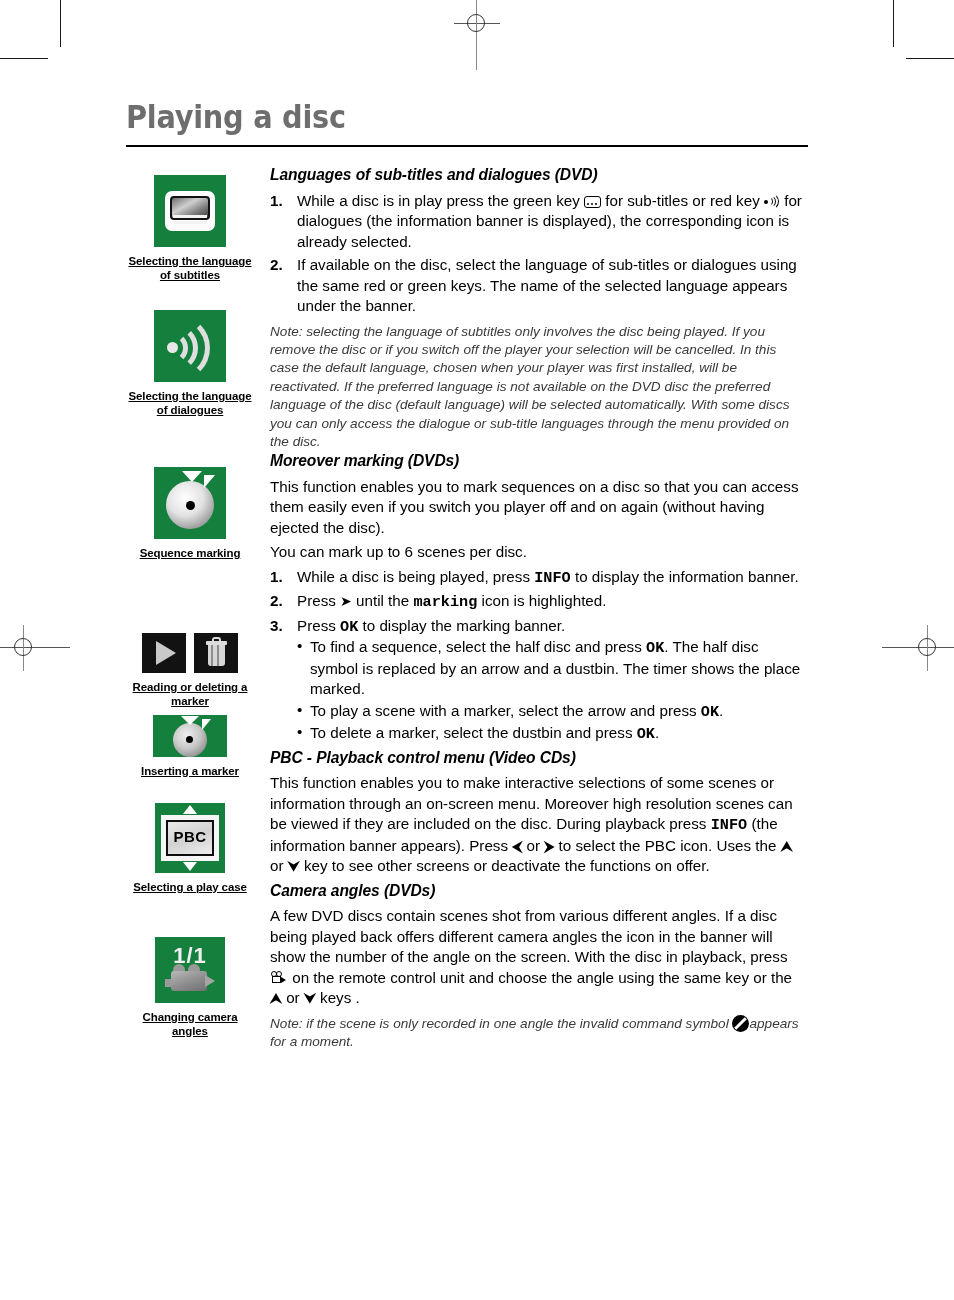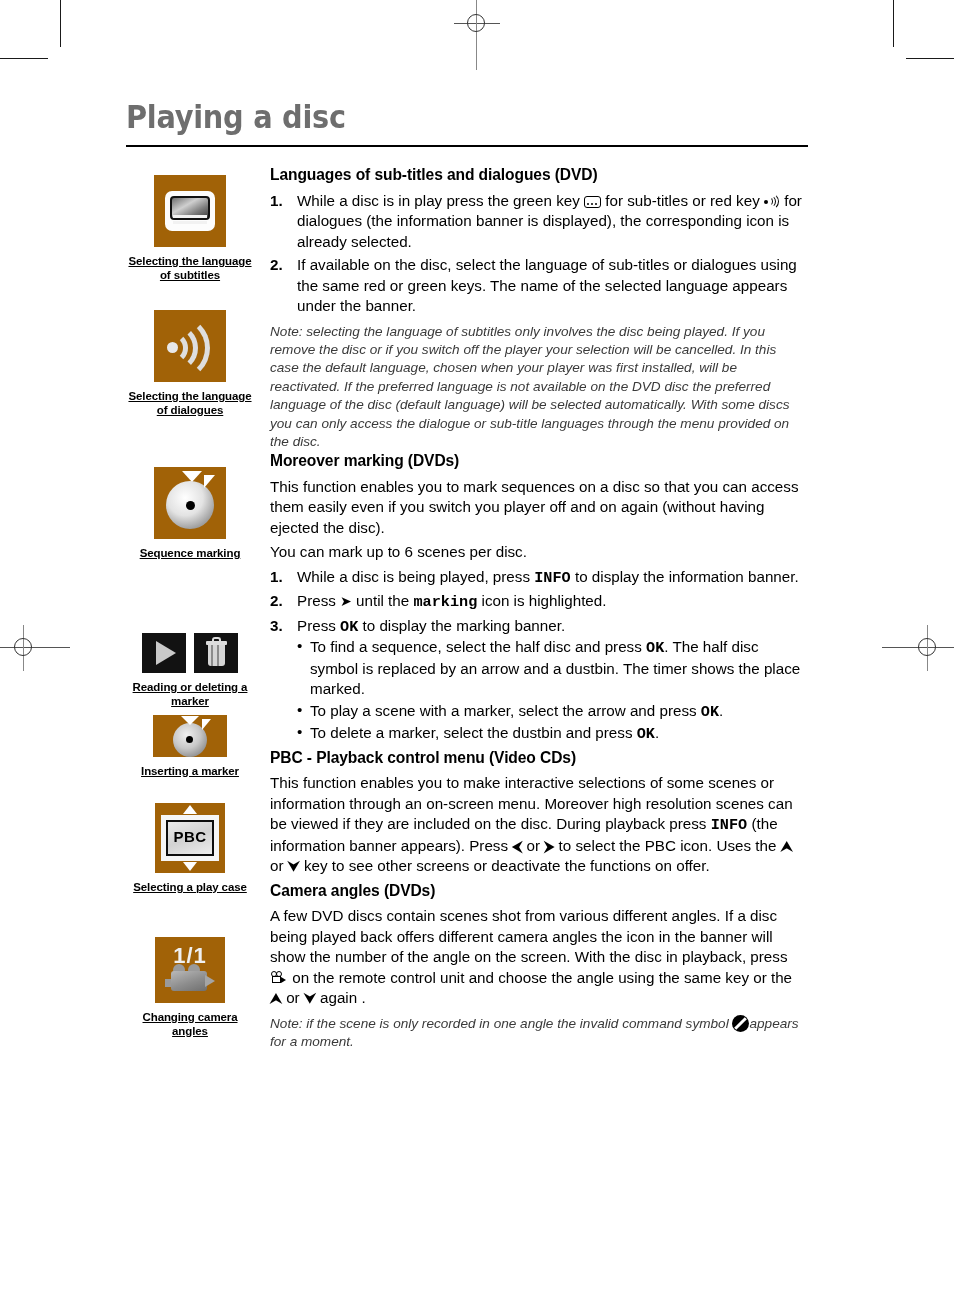--- a/index.html
+++ b/index.html
@@ -99,21 +99,21 @@
     font-size: 11.5px;
     font-weight: bold;
     line-height: 13.5px;
     margin-top: 4px;
     color: #000;
     letter-spacing: -0.1px;
   }
   .icon-art {
     display: inline-block;
     position: relative;
-    background: #a16207;
+    background: #15803d;
     overflow: hidden;
   }
 
   
   .ic-subtitle { width: 72px; height: 72px; }
   .ic-subtitle .scr {
     position: absolute; left: 11px; top: 16px;
     width: 50px; height: 40px;
     background: #fdfdfd; border-radius: 7px;
   }
@@ -311,20 +311,21 @@
     top: 0;
     width: 538px;
     font-size: 15.2px;
     line-height: 20.5px;
   }
   h2.sec {
     font-size: 15.6px;
     font-weight: bold;
     margin: 0 0 5px 0;
     letter-spacing: -0.1px;
+    font-style: italic;
   }
   .sec-gap { margin-top: 17px; }
   p.para { margin: 0 0 4px 0; }
   p.note {
     font-style: italic;
     font-size: 13.6px;
     line-height: 18.4px;
     color: #3a3a3a;
     margin: 6px 0 0 0;
   }
@@ -640,21 +641,21 @@
       </p>
 
       <h2 class="sec sec-gap">Camera angles (DVDs)</h2>
       <p class="para">
         <span>A few DVD discs contain scenes shot from various different angles. If a disc being played back offers different camera angles the icon in the banner will show the number of the angle on the screen. With the disc in playback, press</span>
         <span class="glyph g-cam"><span class="r1"></span><span class="r2"></span><span class="cb"></span><span class="cl"></span></span>
         <span>on the remote control unit and choose the angle using the same key or the</span>
         <span class="g-arrow-u">⮝</span>
         <span>or</span>
         <span class="g-arrow-d">⮟</span>
-        <span>again .</span>
+        <span>keys .</span>
       </p>
       <p class="note">
         <span>Note: if the scene is only recorded in one angle the invalid command symbol</span>
         <span class="glyph g-invalid"><span class="circ"></span><span class="slash"></span></span><span>appears for a moment.</span>
       </p>
 
     </div>
   </div>
 
   <div class="footer-rule"></div>

